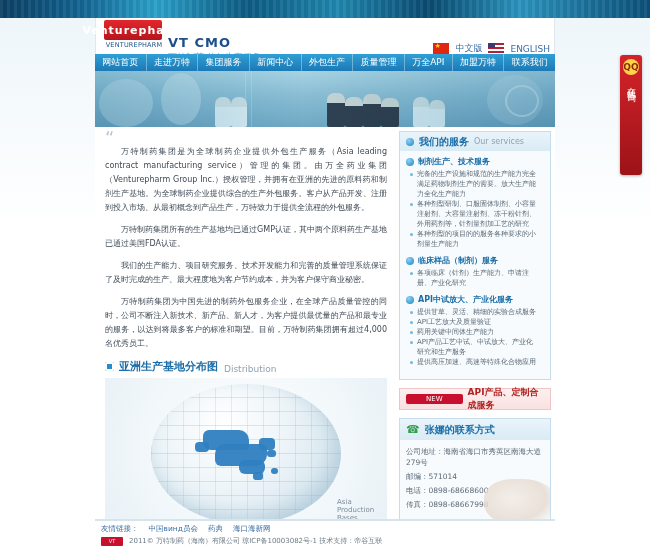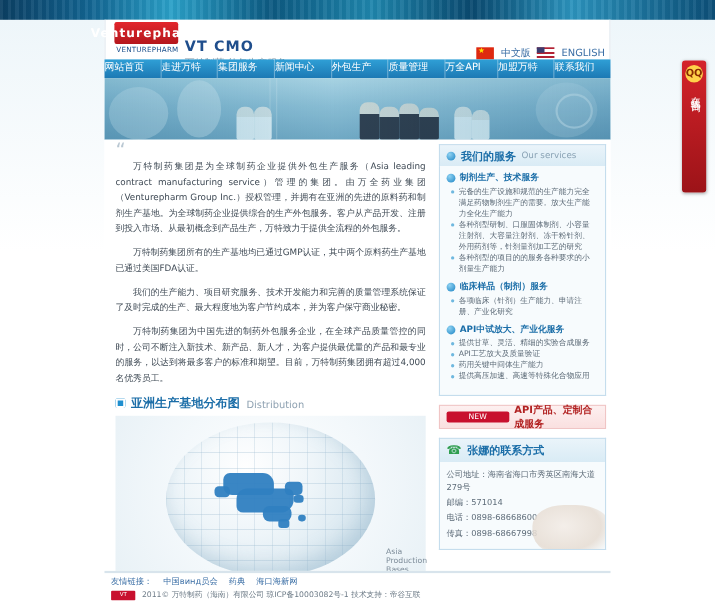--- a/index.html
+++ b/index.html
@@ -67,21 +67,21 @@
   }
   .flag-us::after{content:""; position:absolute; left:0; top:0; width:7px; height:5px; background:#3c3b6e;}
   .lang a { font-size: 9px; color:#3a6ea5; text-decoration:none; }
   
   .nav {
     position:absolute; top: 54px; left: 95px; width: 460px; height: 17px;
     background: linear-gradient(180deg,#2f9fd6 0%, #1c79b4 100%);
     display:flex; align-items:center;
   }
   .nav-item {
-    flex: 1 1 auto; color:#ffffff; font-size:9px;
+    flex: 1 1 auto; text-align:center; color:#ffffff; font-size:9px;
     line-height: 17px; border-right: 1px solid rgba(255,255,255,.35);
     cursor:pointer; white-space:nowrap;
   }
   .nav-item:last-child{ border-right:none; }
   
   .hero {
     position:absolute; top: 71px; left: 95px; width: 460px; height: 56px;
     background: linear-gradient(180deg,#bfe0ec 0%, #9cc9dd 45%, #7fb3cc 100%);
     overflow:hidden;
   }
@@ -156,21 +156,21 @@
       repeating-linear-gradient(0deg, rgba(140,175,200,.28) 0 1px, transparent 1px 14px),
       repeating-linear-gradient(90deg, rgba(140,175,200,.22) 0 1px, transparent 1px 16px);
   }
   .asia {
     position:absolute; left: 88px; top: 42px; width: 108px; height: 66px;
   }
   .asia i {
     position:absolute; display:block; background:#2f7fc1; border-radius:3px; opacity:.95;
   }
   .map-caption{
-    position:absolute; left: 246px; top: 120px; font-size:7px; color:#7d8c99;
+    position:absolute; left: 232px; top: 120px; font-size:7px; color:#7d8c99;
   }
   
   .panel-head {
     display:flex; align-items:center; gap:5px; height:20px;
     background: linear-gradient(180deg,#eaf4fa 0%, #d9ebf5 100%);
     border:1px solid #c5dded; border-bottom:none;
     padding: 0 6px;
   }
   .panel-head .cn { font-size: 10px; color:#1b6ea8; font-weight:bold; }
   .panel-head .en { font-size: 8px; color:#8aa3b5; }
@@ -386,20 +386,21 @@
 
         <div class="svc-item">
           <div class="svc-title">
             <span class="dot-icon"></span>
             <span>API中试放大、产业化服务</span>
           </div>
           <ul class="svc-list">
             <li>提供甘草、灵活、精细的实验合成服务</li>
             <li>API工艺放大及质量验证</li>
             <li>药用关键中间体生产能力</li>
+            <li>API产品工艺中试、中试放大、产业化研究和生产服务</li>
             <li>提供高压加速、高速等特殊化合物应用</li>
           </ul>
         </div>
       </div>
 
       <div class="redbar">
         <span class="tag">NEW</span>
         <span class="txt">API产品、定制合成服务</span>
       </div>
 

